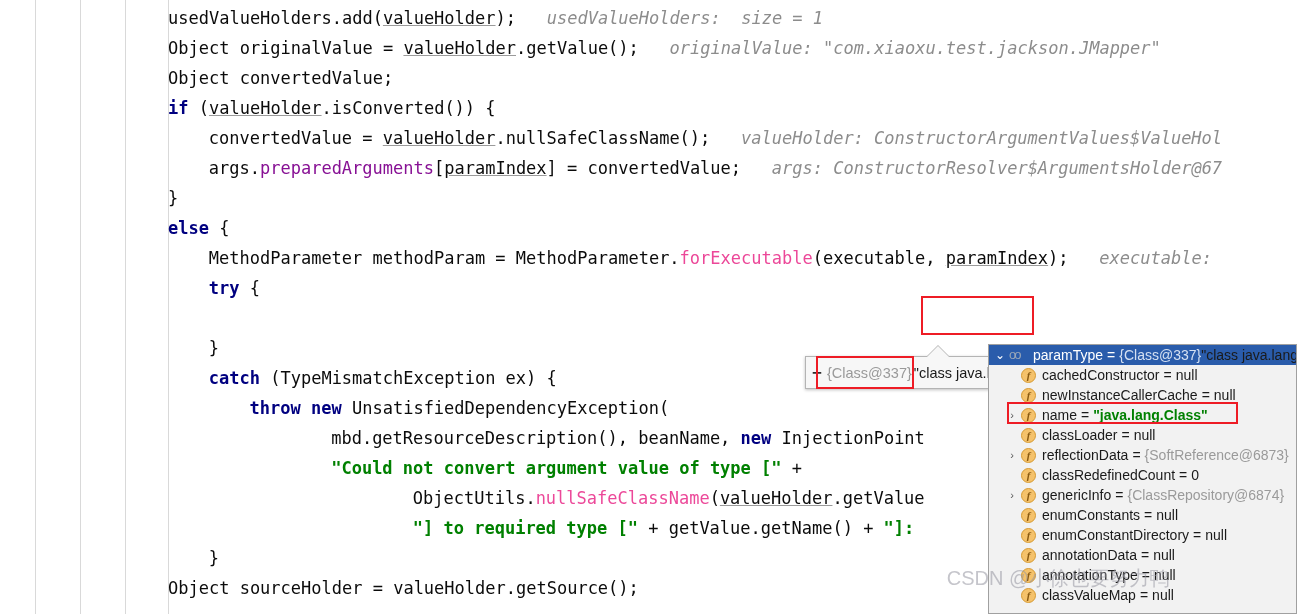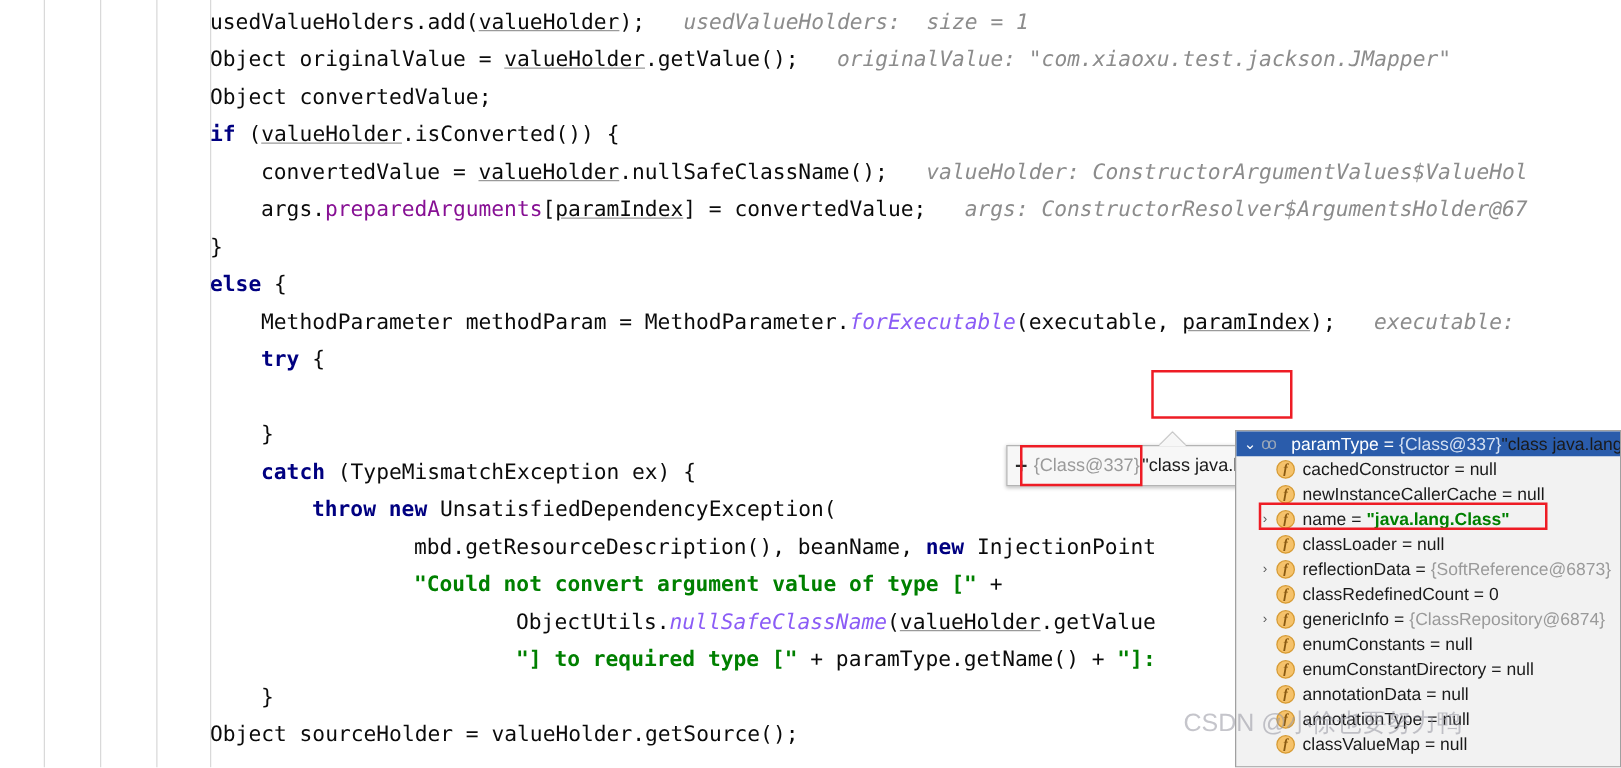--- a/index.html
+++ b/index.html
@@ -22,21 +22,21 @@
     font-family: "DejaVu Sans Mono", monospace;
     font-size: 17px; color: #0b0b0b; letter-spacing: 0px;
   }
   .line .ind { display:inline-block; }
   .line.sel { background: #2a5cab; color: #ffffff; }
   .line.sel .kw, .line.sel .str, .line.sel .hint, .line.sel .id { color:#ffffff; }
 
   .kw { color: #000080; font-weight: bold; }
   .str { color: #008000; font-weight: bold; }
   .fld { color: #871094; }
-  .mth { color: #8b5cf6; font-style: italic; }
+  .mth { color: #ec4899; }
   .hint { color: #8c8c8c; font-style: italic; }
   .ul { text-decoration: underline; text-decoration-color: #9a9a9a; }
   .bk { color: #0b0b0b; }
 
   
   .chip { background: #b9b9b9; color: #ffffff; }
 
   
   .redbox { position: absolute; border: 2px solid #ee1c25; z-index: 30; pointer-events: none; }
 
@@ -129,21 +129,21 @@
       <div class="line" style="top: 183px;"><span class="ind" style="width: 168px;"></span><span class="bk">}</span></div>
       <div class="line" style="top: 213px;"><span class="ind" style="width: 168px;"></span><span class="kw">else</span><span class="bk"> {</span></div>
       <div class="line" style="top: 243px;"><span class="ind" style="width: 208.8px;"></span><span class="bk">MethodParameter methodParam = MethodParameter.</span><span class="mth">forExecutable</span><span class="bk">(executable, </span><span class="ul">paramIndex</span><span class="bk">);</span><span class="hint">   executable:</span></div>
       <div class="line" style="top: 273px;"><span class="ind" style="width: 208.8px;"></span><span class="kw">try</span><span class="bk"> {</span></div>
       <div class="line" style="top: 333px;"><span class="ind" style="width: 208.8px;"></span><span class="bk">}</span></div>
       <div class="line" style="top: 363px;"><span class="ind" style="width: 208.8px;"></span><span class="kw">catch</span><span class="bk"> (TypeMismatchException ex) {</span></div>
       <div class="line" style="top: 423px;"><span class="ind" style="width: 331.2px;"></span><span class="bk">mbd.getResourceDescription(), beanName, </span><span class="kw">new</span><span class="bk"> InjectionPoint</span></div>
       <div class="line" style="top: 393px;"><span class="ind" style="width: 249.6px;"></span><span class="kw">throw</span><span class="bk"> </span><span class="kw">new</span><span class="bk"> UnsatisfiedDependencyException(</span></div>
       <div class="line" style="top: 453px;"><span class="ind" style="width: 331.2px;"></span><span class="str">"Could not convert argument value of type ["</span><span class="bk"> +</span></div>
       <div class="line" style="top: 483px;"><span class="ind" style="width: 412.8px;"></span><span class="bk">ObjectUtils.</span><span class="mth">nullSafeClassName</span><span class="bk">(</span><span class="ul">valueHolder</span><span class="bk">.getValue</span></div>
-      <div class="line" style="top: 513px;"><span class="ind" style="width: 412.8px;"></span><span class="str">"] to required type ["</span><span class="bk"> + paramType.getName() + </span><span class="str">"]:</span></div>
+      <div class="line" style="top: 513px;"><span class="ind" style="width: 412.8px;"></span><span class="str">"] to required type ["</span><span class="bk"> + getValue.getName() + </span><span class="str">"]:</span></div>
       <div class="line" style="top: 543px;"><span class="ind" style="width: 208.8px;"></span><span class="bk">}</span></div>
       <div class="line" style="top: 573px;"><span class="ind" style="width: 168px;"></span><span class="bk">Object sourceHolder = valueHolder.getSource();</span></div>
     </div>
 
   <div class="tooltip-arrow" style="left:927px; top:346px;"></div>
   <div class="tooltip" id="tooltip" style="left:805px; top:356px; width:185px; height:33px;">
     <span class="plus">+</span>
     <span class="ref">{Class@337}</span>
     <span class="val">"class java.la</span>
   </div>

